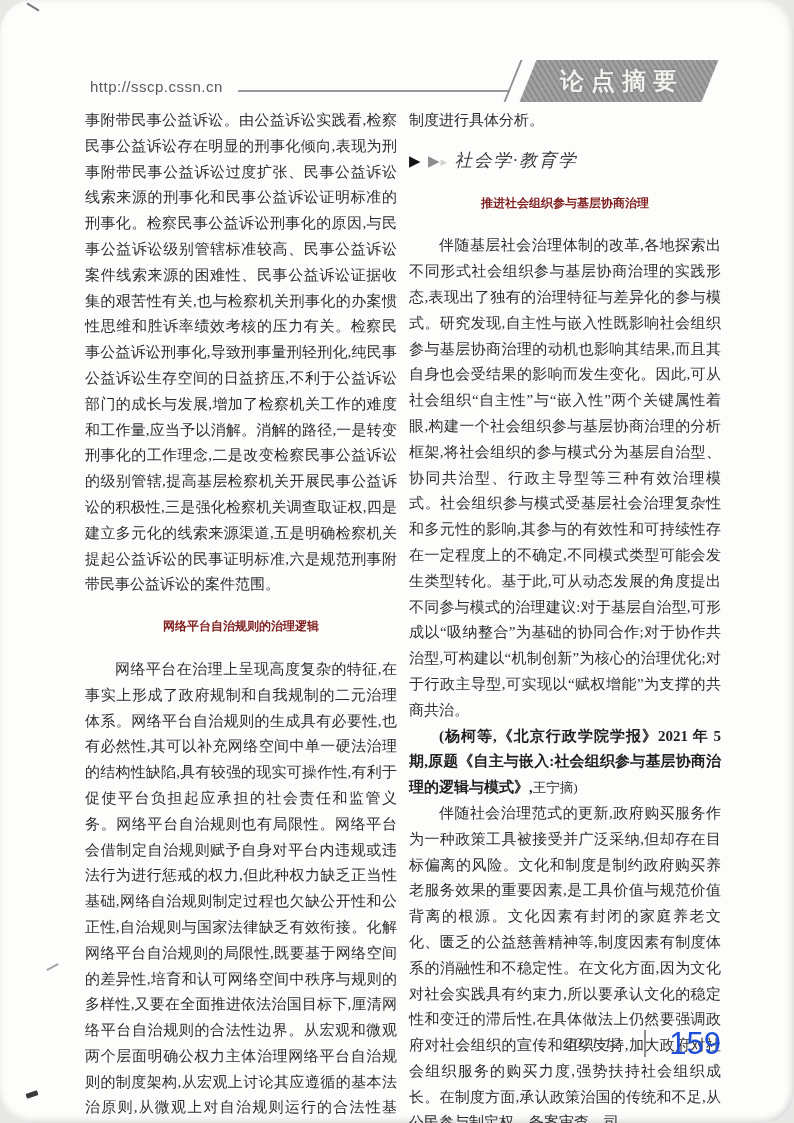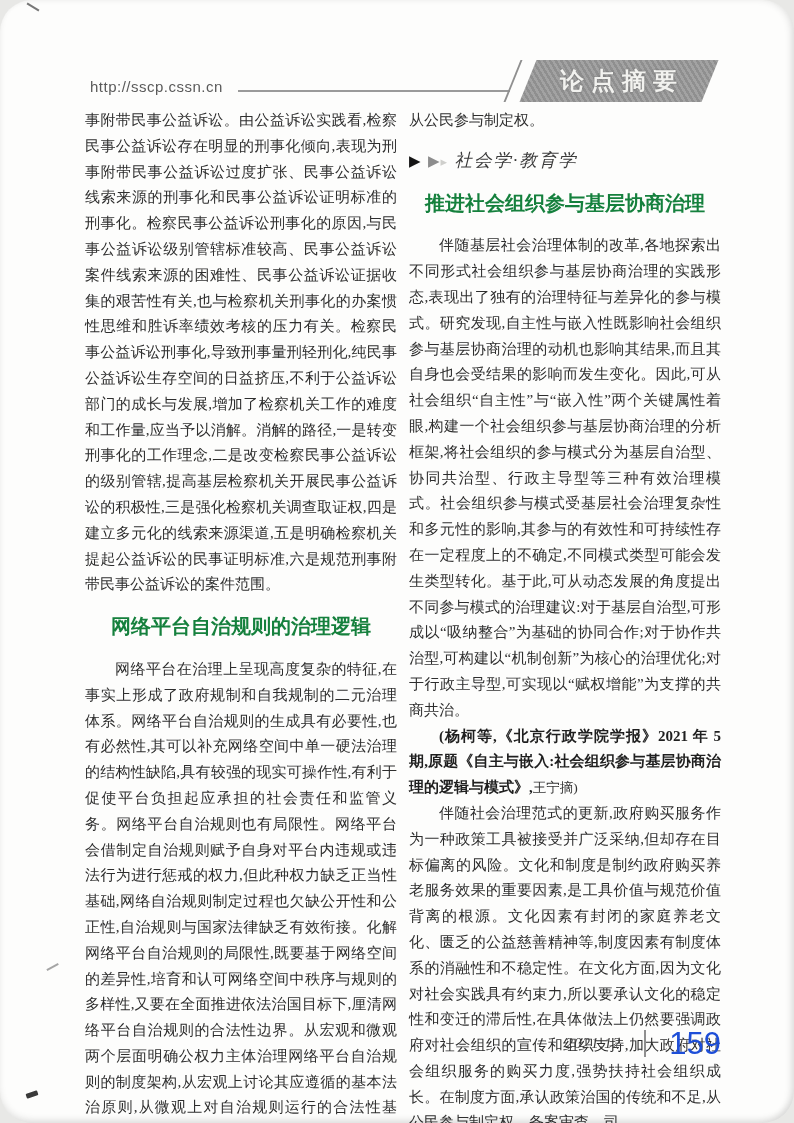--- a/index.html
+++ b/index.html
@@ -47,21 +47,21 @@
   .col{position:absolute;top:108px;width:312px;font-size:15px;line-height:25.8px;text-align:justify;}
   .col-left{left:85px;}
   .col-right{left:409px;}
   .col p{margin:0;}
   .body-para{text-indent:2em;}
   .body-cont{text-indent:0;}
   .citation{font-weight:bold;text-indent:2em;color:#1f1f1f;}
   .citation .signer{font-weight:normal;font-size:13.5px;color:#333;}
   .art-heading{
     font-family:"Liberation Sans","DejaVu Sans",sans-serif;
-    font-weight:bold;font-size:20px;color:#15803d;
+    font-weight:bold;font-size:12px;color:#7f1d1d;
     text-align:center;text-indent:0;
     margin:16px 0 17px 0 !important;
   }
   .section-header{
     margin:14px 0 6px 0 !important;
     text-indent:0;text-align:left;
     font-size:17.5px;color:#3a3a3a;
     font-style:italic;
     letter-spacing:2px;
     white-space:nowrap;
@@ -101,21 +101,21 @@
     <span>论点摘要</span>
   </div>
 
   <div class="col col-left">
     <p class="body-cont">事附带民事公益诉讼。由公益诉讼实践看,检察民事公益诉讼存在明显的刑事化倾向,表现为刑事附带民事公益诉讼过度扩张、民事公益诉讼线索来源的刑事化和民事公益诉讼证明标准的刑事化。检察民事公益诉讼刑事化的原因,与民事公益诉讼级别管辖标准较高、民事公益诉讼案件线索来源的困难性、民事公益诉讼证据收集的艰苦性有关,也与检察机关刑事化的办案惯性思维和胜诉率绩效考核的压力有关。检察民事公益诉讼刑事化,导致刑事量刑轻刑化,纯民事公益诉讼生存空间的日益挤压,不利于公益诉讼部门的成长与发展,增加了检察机关工作的难度和工作量,应当予以消解。消解的路径,一是转变刑事化的工作理念,二是改变检察民事公益诉讼的级别管辖,提高基层检察机关开展民事公益诉讼的积极性,三是强化检察机关调查取证权,四是建立多元化的线索来源渠道,五是明确检察机关提起公益诉讼的民事证明标准,六是规范刑事附带民事公益诉讼的案件范围。</p>
     <p class="art-heading">网络平台自治规则的治理逻辑</p>
     <p class="body-para">网络平台在治理上呈现高度复杂的特征,在事实上形成了政府规制和自我规制的二元治理体系。网络平台自治规则的生成具有必要性,也有必然性,其可以补充网络空间中单一硬法治理的结构性缺陷,具有较强的现实可操作性,有利于促使平台负担起应承担的社会责任和监管义务。网络平台自治规则也有局限性。网络平台会借制定自治规则赋予自身对平台内违规或违法行为进行惩戒的权力,但此种权力缺乏正当性基础,网络自治规则制定过程也欠缺公开性和公正性,自治规则与国家法律缺乏有效衔接。化解网络平台自治规则的局限性,既要基于网络空间的差异性,培育和认可网络空间中秩序与规则的多样性,又要在全面推进依法治国目标下,厘清网络平台自治规则的合法性边界。从宏观和微观两个层面明确公权力主体治理网络平台自治规则的制度架构,从宏观上讨论其应遵循的基本法治原则,从微观上对自治规则运行的合法性基准、备案审查制度、适度司法审查制度和责任追究</p>
   </div>
 
   <div class="col col-right">
-    <p class="body-cont">从公民参与制定权。</p>
+    <p class="body-cont">制度进行具体分析。</p>
     <p class="section-header"><span class="tri1">▶</span> <span class="tri2">▶</span><span class="tri3">▸</span> <span>社会学·教育学</span></p>
     <p class="art-heading">推进社会组织参与基层协商治理</p>
     <p class="body-para">伴随基层社会治理体制的改革,各地探索出不同形式社会组织参与基层协商治理的实践形态,表现出了独有的治理特征与差异化的参与模式。研究发现,自主性与嵌入性既影响社会组织参与基层协商治理的动机也影响其结果,而且其自身也会受结果的影响而发生变化。因此,可从社会组织“自主性”与“嵌入性”两个关键属性着眼,构建一个社会组织参与基层协商治理的分析框架,将社会组织的参与模式分为基层自治型、协同共治型、行政主导型等三种有效治理模式。社会组织参与模式受基层社会治理复杂性和多元性的影响,其参与的有效性和可持续性存在一定程度上的不确定,不同模式类型可能会发生类型转化。基于此,可从动态发展的角度提出不同参与模式的治理建议:对于基层自治型,可形成以“吸纳整合”为基础的协同合作;对于协作共治型,可构建以“机制创新”为核心的治理优化;对于行政主导型,可实现以“赋权增能”为支撑的共商共治。</p>
     <p class="citation"><span>(杨柯等,《北京行政学院学报》2021 年 5 期,原题《自主与嵌入:社会组织参与基层协商治理的逻辑与模式》,</span><span class="signer">王宁摘)</span></p>
     <p class="body-para">伴随社会治理范式的更新,政府购买服务作为一种政策工具被接受并广泛采纳,但却存在目标偏离的风险。文化和制度是制约政府购买养老服务效果的重要因素,是工具价值与规范价值背离的根源。文化因素有封闭的家庭养老文化、匮乏的公益慈善精神等,制度因素有制度体系的消融性和不稳定性。在文化方面,因为文化对社会实践具有约束力,所以要承认文化的稳定性和变迁的滞后性,在具体做法上仍然要强调政府对社会组织的宣传和组织支持,加大政府对社会组织服务的购买力度,强势扶持社会组织成长。在制度方面,承认政策治国的传统和不足,从公民参与制定权、备案审查、司</p>
   </div>
 
   <div class="footer">
     <span class="issue">2021.12</span>
     <span class="sep"></span>

